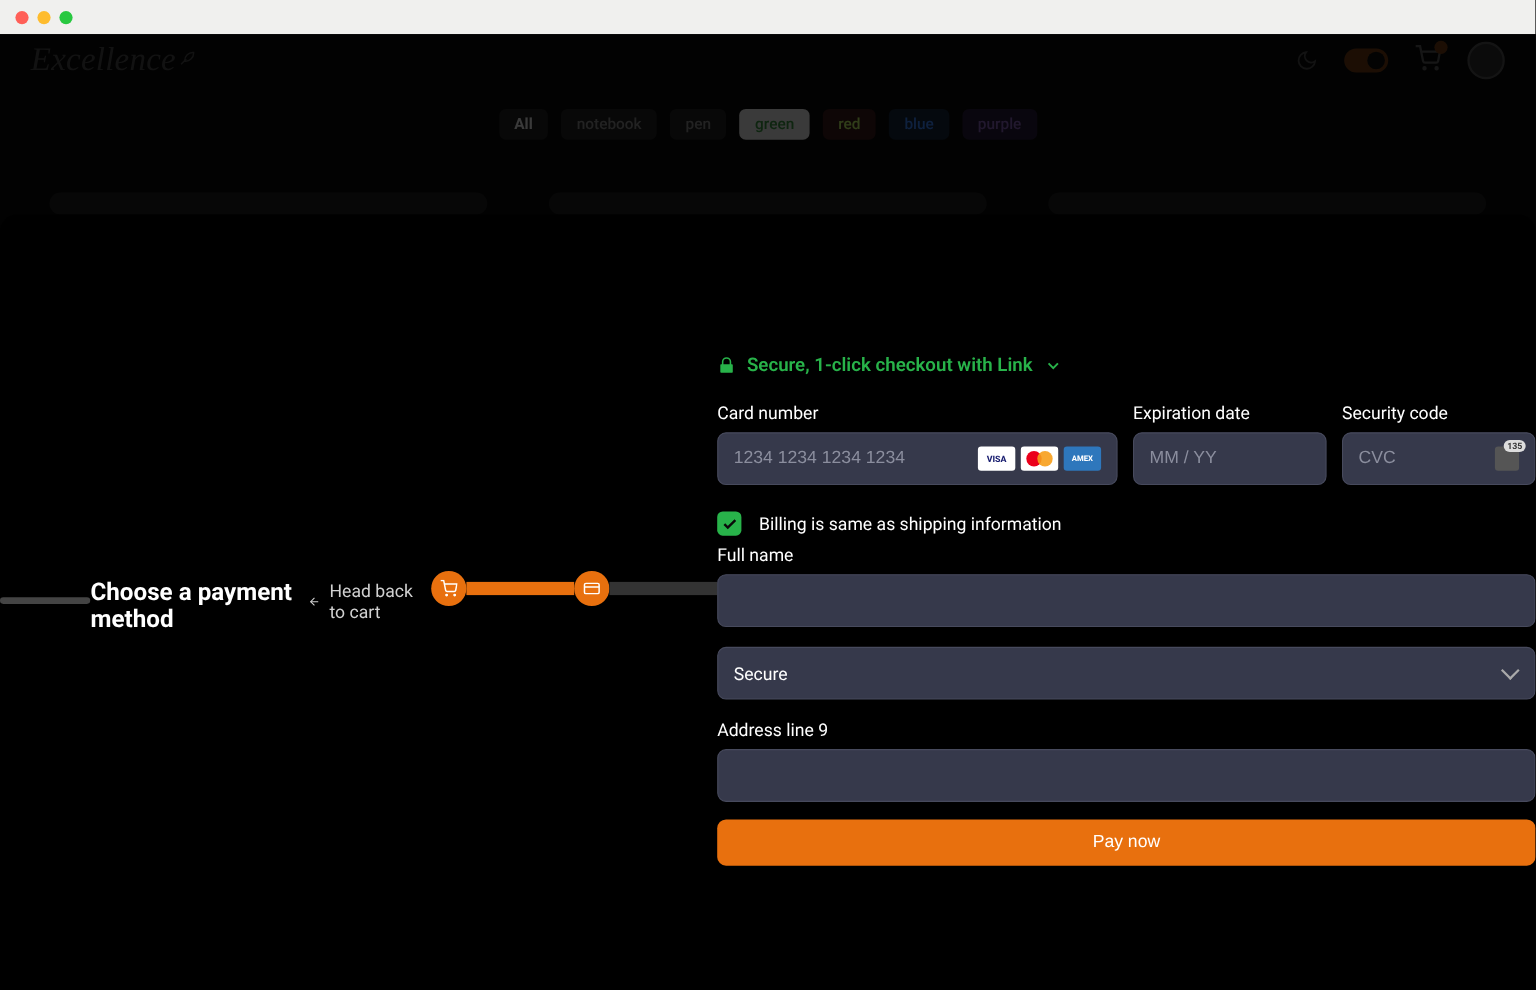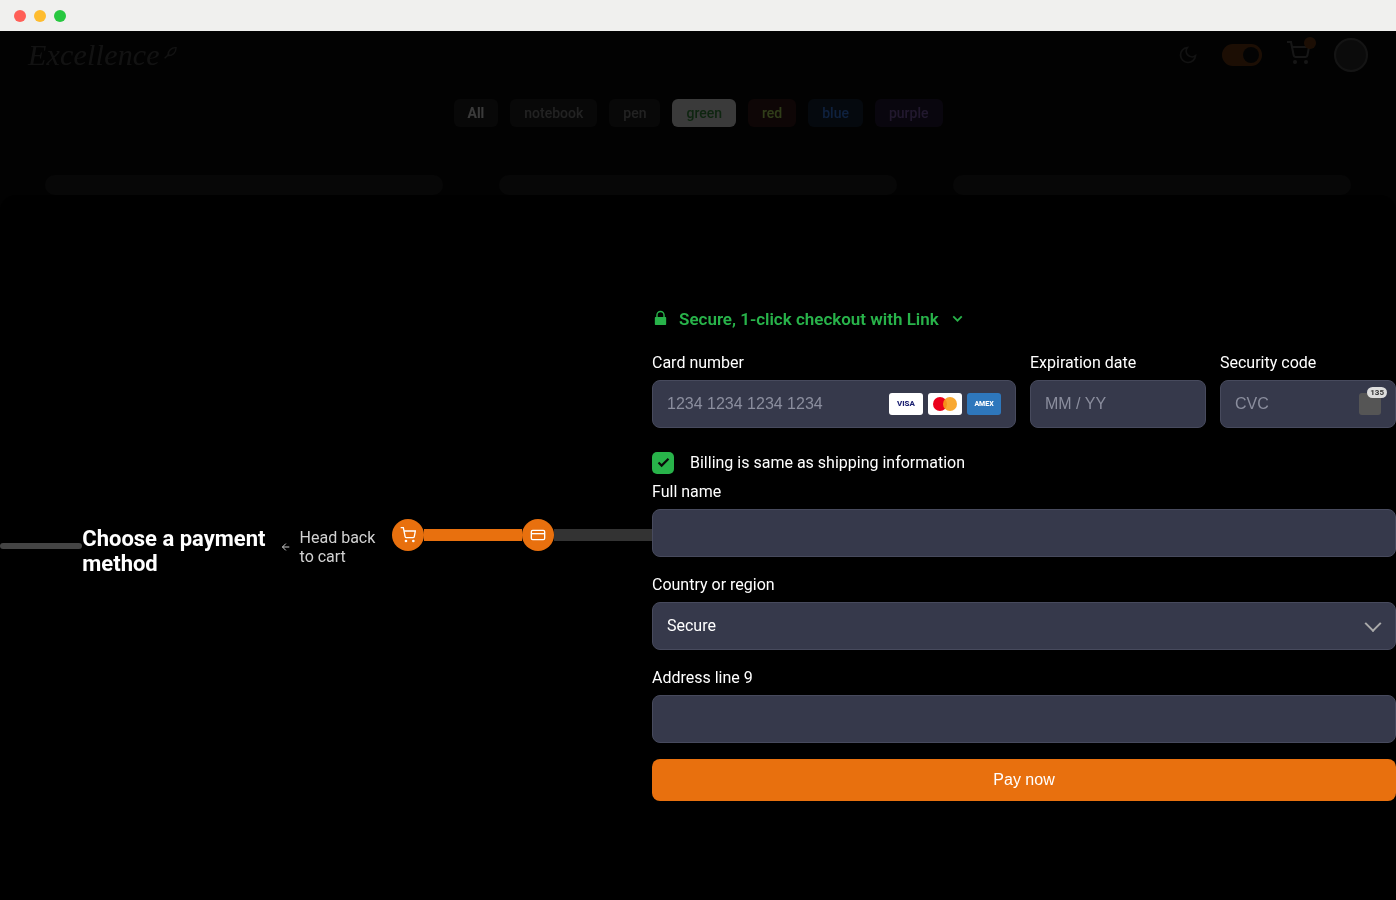--- a/index.html
+++ b/index.html
@@ -304,21 +304,20 @@
     </div>
 
     <div class="field full-field">
       <label>Full name</label>
       <div class="input-wrap">
         <input type="text" style="">
       </div>
     </div>
 
     <div class="field full-field">
-      <label>Country or region</label>
       <div class="input-wrap select-wrap">
         <div class="select-display">Secure</div>
       </div>
     </div>
 
     <div class="field full-field" style="margin-bottom:16px">
       <label>Address line 9</label>
       <div class="input-wrap">
         <input type="text" style="">
       </div>

